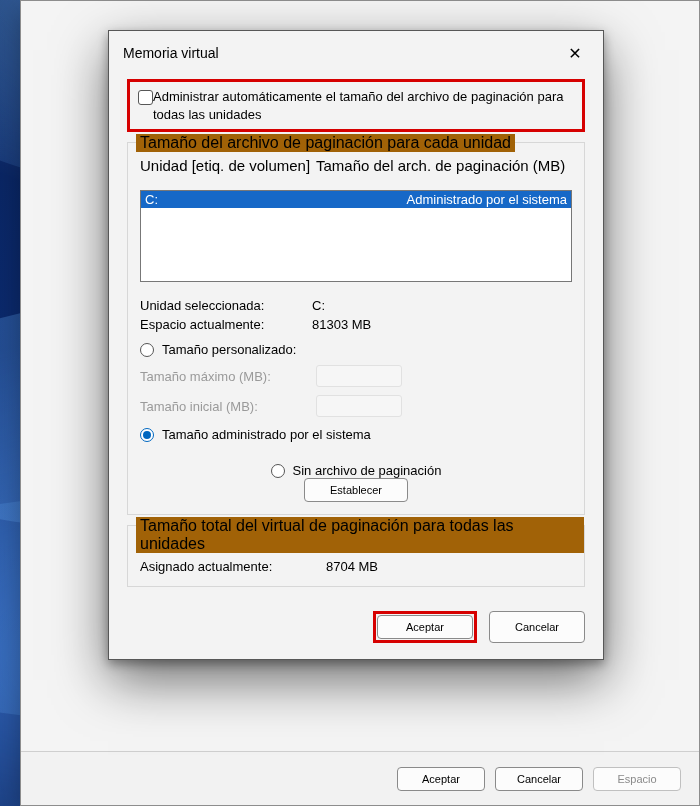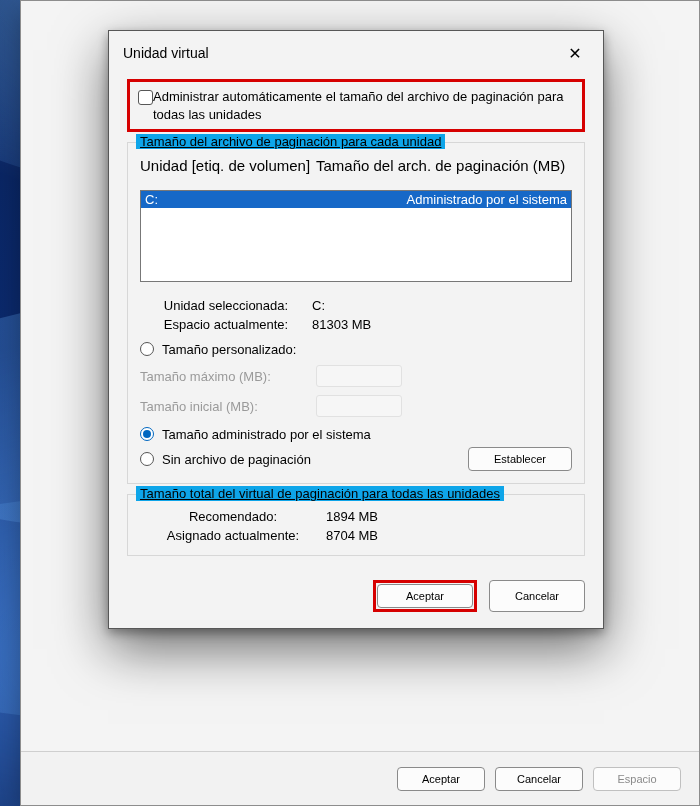--- a/index.html
+++ b/index.html
@@ -120,24 +120,23 @@
 
   .group{
     border:1px solid #d7d7d7;
     margin-top:10px;
     padding:10px 12px 12px 12px;
     position:relative;
   }
   .group > .legend{
     position:absolute;
     top:-9px; left:8px;
-    background:#0ea5e9;
+    background:#a16207;
     padding:0 4px;
-    font-size:13px;
-    text-decoration:underline;
+    font-size:16px;
   }
 
   .list-headers{
     display:flex;
     font-size:15px;
     margin:4px 0 16px 0;
   }
   .list-headers .h1{ width:176px; }
   .drive-list{
     height:92px;
@@ -155,25 +154,25 @@
     color:#fff;
   }
   .drive-row .c1{ width:172px; }
   .drive-row .c2{ flex:1; text-align:right; white-space:nowrap; }
 
   .kv{
     display:flex;
     margin-top:4px;
     font-size:13px;
   }
-  .kv .k{ width:172px;text-align:center;}
+  .kv .k{ width:172px;}
   .kv .v{}
 
   .opt{
-    display:flex; align-items:flex-start;
+    display:flex; align-items:flex-end;
     margin-top:10px; gap:8px;
     font-size:13px;
   }
   .radio{
     width:14px; height:14px;
     border:1px solid #555;
     border-radius:50%;
     background:#fff;
     display:inline-flex; align-items:center; justify-content:center;
     flex:0 0 auto;
@@ -191,21 +190,22 @@
   .sub .lbl{ width:166px; }
   .numbox{
     width:86px; height:22px;
     background:#f6f6f6;
     border:1px solid #e1e1e1;
     border-radius:3px;
   }
 
   .row-set{
     display:flex; justify-content:space-between; align-items:center;
-    margin-top:5px;
+    margin-top:21px;
+    flex-direction:column;
   }
 
   .totalgroup .kv .k{ width:186px; }
 
   .dlg-buttons{
     display:flex; justify-content:flex-end; gap:12px;
     padding:10px 18px 16px 0;
   }
   .hl{
     border:3px solid #d60000;
@@ -225,21 +225,21 @@
 <div class="behind-dialog">
   <div class="behind-bar">
     <button class="btn">Aceptar</button>
     <button class="btn">Cancelar</button>
     <button class="btn disabled">Espacio</button>
   </div>
 </div>
 
 <div class="dialog">
   <div class="titlebar">
-    <span>Unidad virtual</span>
+    <span>Memoria virtual</span>
     <span class="close-x">✕</span>
   </div>
 
   <div class="body">
     <div class="autocheck">
       <span class="cb"></span>
       <span class="autocheck-label">Administrar automáticamente el tamaño del archivo de paginación para todas las unidades</span>
     </div>
 
     <div class="group">

